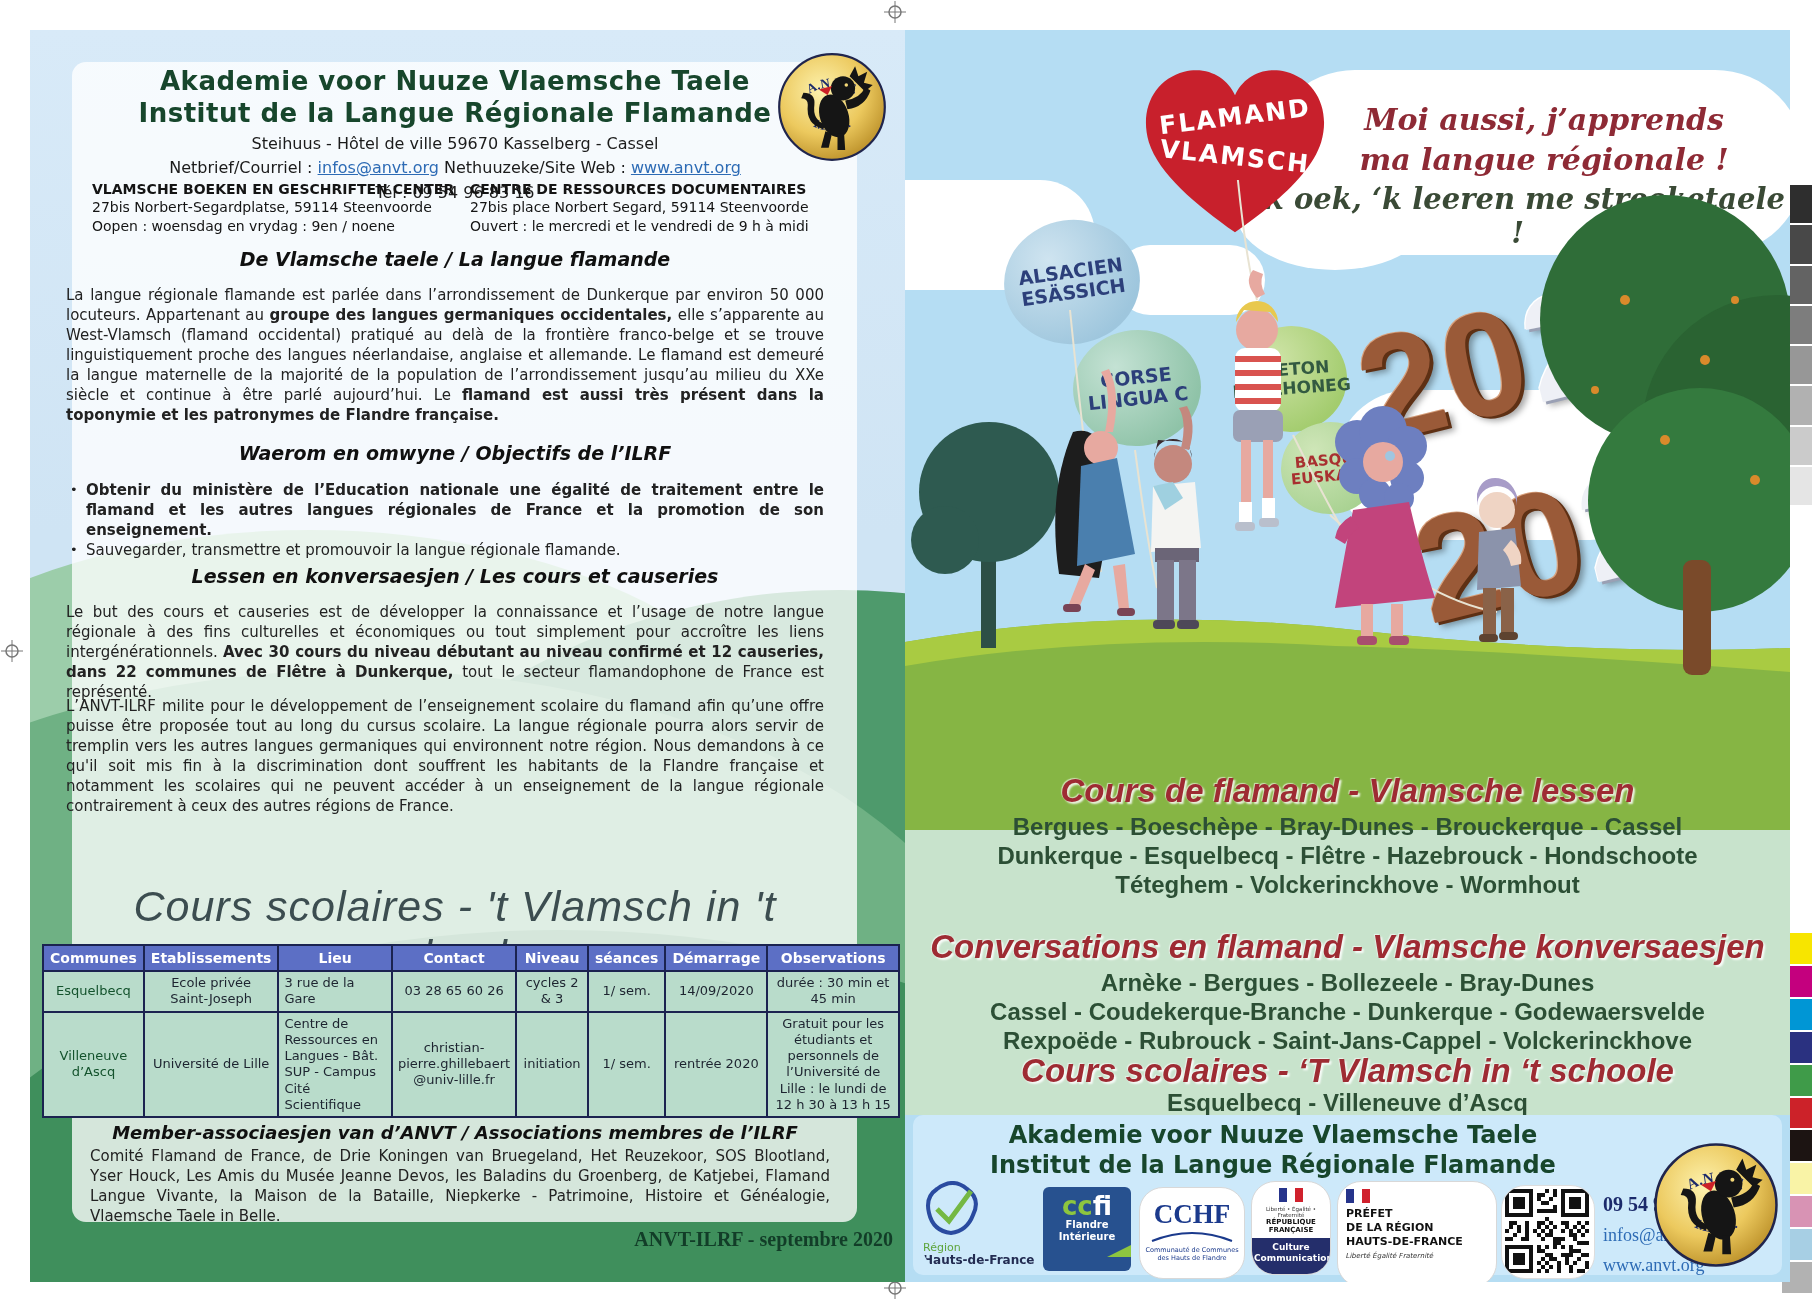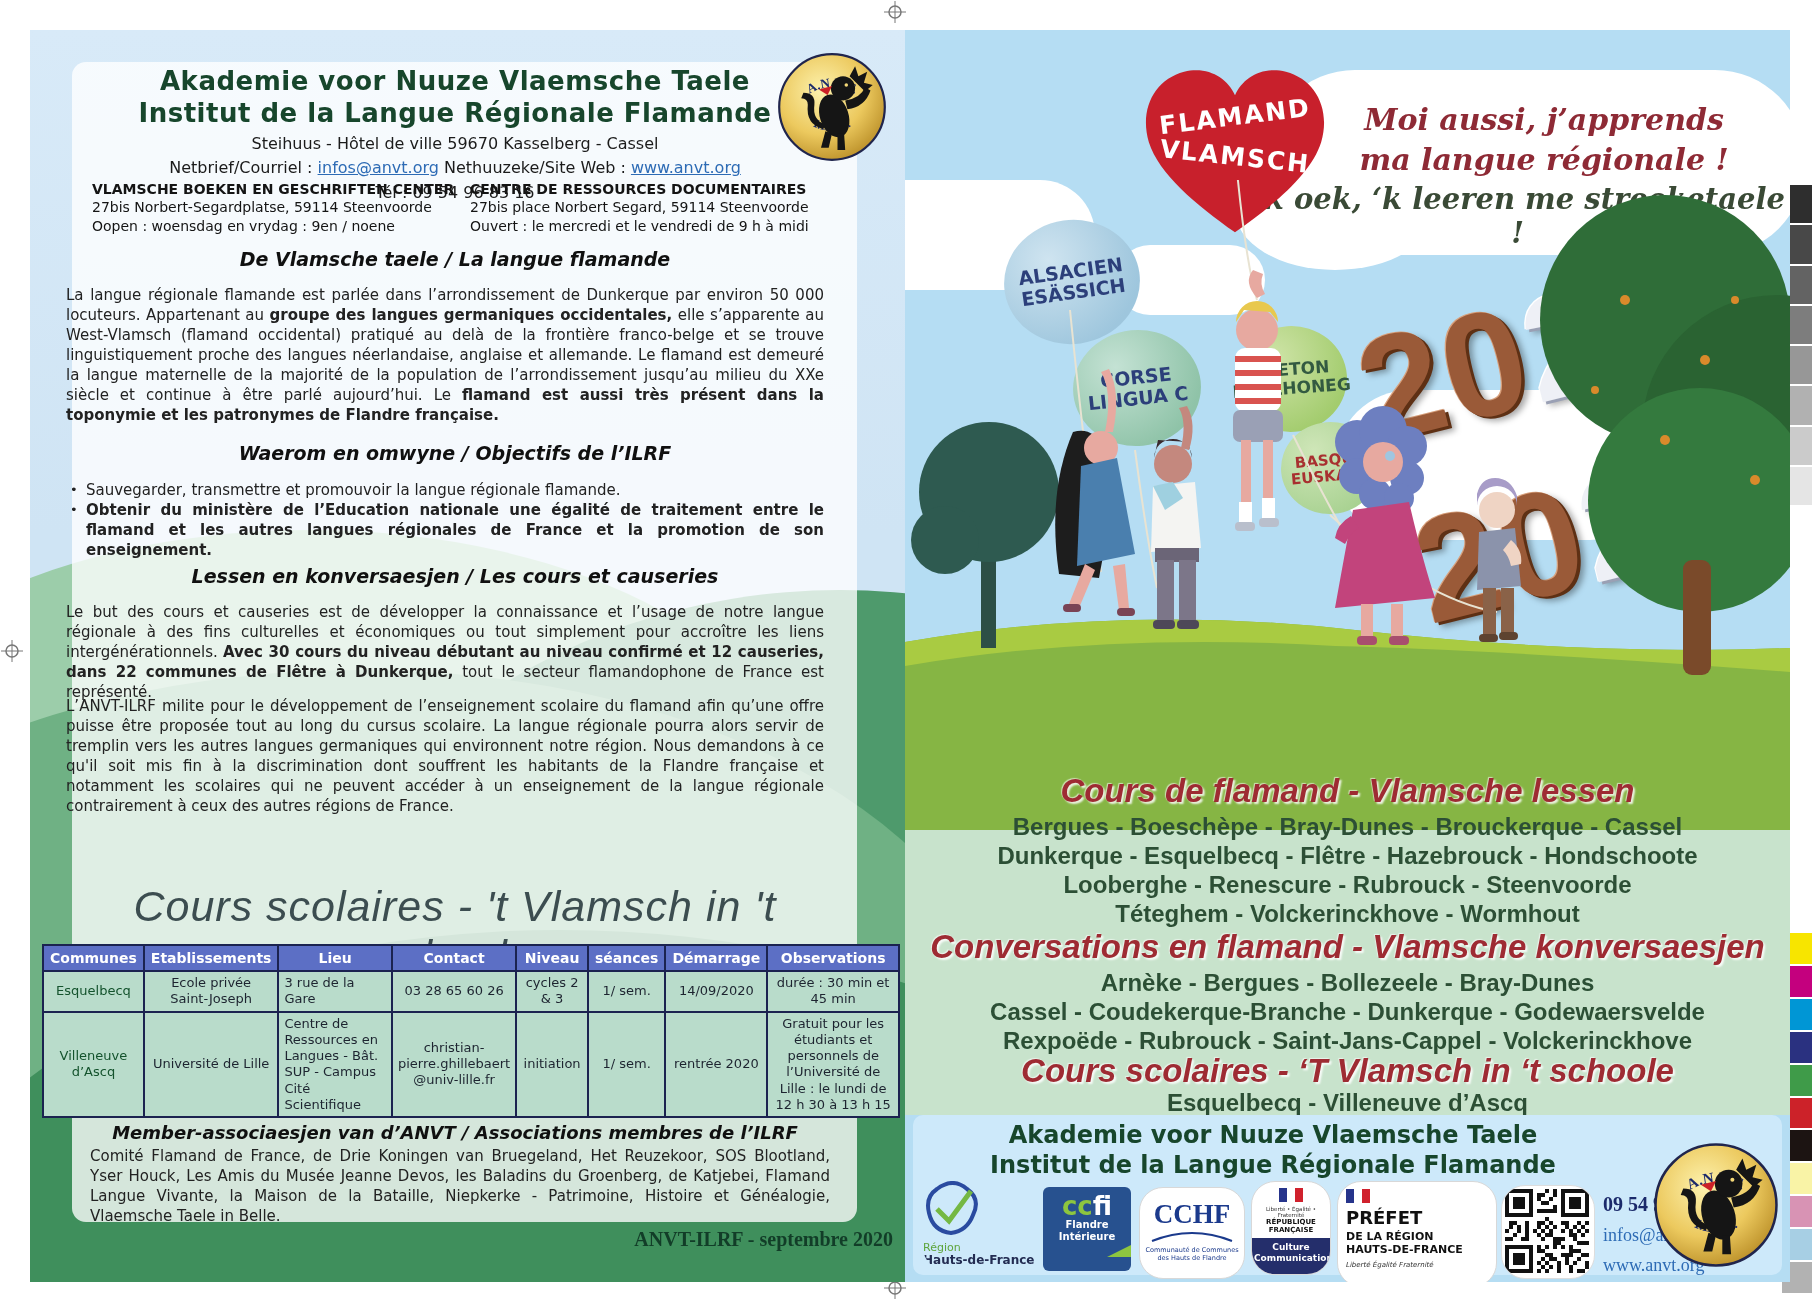--- a/index.html
+++ b/index.html
@@ -96,21 +96,21 @@
   .cchf .nm{font-family:"Liberation Serif",serif;font-weight:bold;font-size:27px;line-height:1.05;}
   .cchf .sub{font-size:6.5px;line-height:1.2;color:#1b3a8c;}
   .rf-tile{background:#ffffff;border:1px solid #d8d8d8;text-align:center;}
   .flag{display:inline-flex;height:14px;width:24px;}
   .flag i{flex:1;}
   .flag .bl{background:#26348b;}.flag .wh{background:#fff;}.flag .rd{background:#d0212d;}
   .rf-motto{font-size:5.5px;color:#333;}
   .rf-name{font-size:7px;font-weight:bold;color:#111;}
   .culture{background:#242e6b;color:#fff;text-align:center;font-size:9px;font-weight:bold;padding:4px 2px;line-height:1.2;}
   .prefet{background:#ffffff;border:1px solid #d8d8d8;color:#111;padding:6px 8px;}
-  .prefet .l{font-weight:bold;font-size:18px;line-height:1.25;}
+  .prefet .l{font-weight:bold;font-size:11px;line-height:1.25;}
   .prefet .motto{font-style:italic;font-size:7px;color:#333;line-height:1.3;margin-top:4px;}
   .qr{background:#fff;padding:3px;border:1px solid #ddd;}
   .contacts{position:absolute;font-family:"Liberation Serif",serif;}
   .contacts .ph{font-weight:bold;color:#1b2a6b;font-size:20px;}
   .contacts .lnk{color:#2d6bb5;font-size:18px;margin-top:9px;cursor:pointer;}
 </style>
 </head>
 <body>
 
 <div class="canvas">
@@ -209,22 +209,22 @@
       <div class="ttl">CENTRE DE RESSOURCES DOCUMENTAIRES</div>
       <div>27bis place Norbert Segard, 59114 Steenvoorde</div>
       <div>Ouvert : le mercredi et le vendredi de 9 h à midi</div>
     </div>
 
     <div class="sec-h" style="top:218px;">De Vlamsche taele / La langue flamande</div>
     <div class="para" style="top:255px;"><span>La langue régionale flamande est parlée dans l’arrondissement de Dunkerque par environ 50 000 locuteurs. Appartenant au </span><span class="b">groupe des langues germaniques occidentales,</span><span> elle s’apparente au West-Vlamsch (flamand occidental) pratiqué au delà de la frontière franco-belge et se trouve linguistiquement proche des langues néerlandaise, anglaise et allemande. Le flamand est demeuré la langue maternelle de la majorité de la population de l’arrondissement jusqu’au milieu du XXe siècle et continue à être parlé aujourd’hui. Le </span><span class="b">flamand est aussi très présent dans la toponymie et les patronymes de Flandre française.</span></div>
 
     <div class="sec-h" style="top:412px;">Waerom en omwyne / Objectifs de l’ILRF</div>
     <div class="para" style="top:450px;">
+      <div class="bullet"><span class="b">Obtenir du ministère de l’Education nationale une égalité de traitement entre le flamand et les autres langues régionales de France et la promotion de son enseignement.</span></div>
       <div class="bullet"><span>Sauvegarder, transmettre et promouvoir la langue régionale flamande.</span></div>
-      <div class="bullet"><span class="b">Obtenir du ministère de l’Education nationale une égalité de traitement entre le flamand et les autres langues régionales de France et la promotion de son enseignement.</span></div>
     </div>
 
     <div class="sec-h" style="top:535px;">Lessen en konversaesjen / Les cours et causeries</div>
     <div class="para" style="top:572px;"><span>Le but des cours et causeries est de développer la connaissance et l’usage de notre langue régionale à des fins culturelles et économiques ou tout simplement pour accroître les liens intergénérationnels. </span><span class="b">Avec 30 cours du niveau débutant au niveau confirmé et 12 causeries, dans 22 communes de Flêtre à Dunkerque,</span><span> tout le secteur flamandophone de France est représenté.</span></div>
     <div class="para" style="top:666px;"><span>L’ANVT-ILRF milite pour le développement de l’enseignement scolaire du flamand afin qu’une offre puisse être proposée tout au long du cursus scolaire. La langue régionale pourra alors servir de tremplin vers les autres langues germaniques qui environnent notre région. Nous demandons à ce qu'il soit mis fin à la discrimination dont souffrent les habitants de la Flandre française et notamment les scolaires qui ne peuvent accéder à un enseignement de la langue régionale contrairement à ceux des autres régions de France.</span></div>
 
     <div class="schools-h" style="top:852px;">Cours scolaires  -  't Vlamsch in 't schoole</div>
 
     <table class="courses">
       <colgroup>
@@ -425,21 +425,20 @@
         <rect x="596" y="408" width="13" height="46" fill="#8a6248"></rect>
         <rect x="574" y="454" width="19" height="8" rx="4" fill="#5e4330"></rect>
         <rect x="594" y="452" width="19" height="8" rx="4" fill="#5e4330"></rect>
       </g>
     </svg>
 
     <div class="rp-h" style="top:742px;">Cours de flamand - Vlamsche lessen</div>
     <div class="rp-lines" style="top:782px;">
         <div class="list-line">Bergues - Boeschèpe - Bray-Dunes - Brouckerque - Cassel</div>
         <div class="list-line">Dunkerque - Esquelbecq - Flêtre - Hazebrouck - Hondschoote</div>
-        <div class="list-line">Looberghe - Renescure - Rubrouck - Steenvoorde</div>
         <div class="list-line">Téteghem - Volckerinckhove - Wormhout</div>
       </div>
 
     <div class="rp-h" style="top:898px;">Conversations en flamand - Vlamsche konversaesjen</div>
     <div class="rp-lines" style="top:938px;">
         <div class="list-line">Arnèke - Bergues - Bollezeele - Bray-Dunes</div>
         <div class="list-line">Cassel - Coudekerque-Branche - Dunkerque - Godewaersvelde</div>
         <div class="list-line">Rexpoëde - Rubrouck - Saint-Jans-Cappel - Volckerinckhove</div>
       </div>
 

